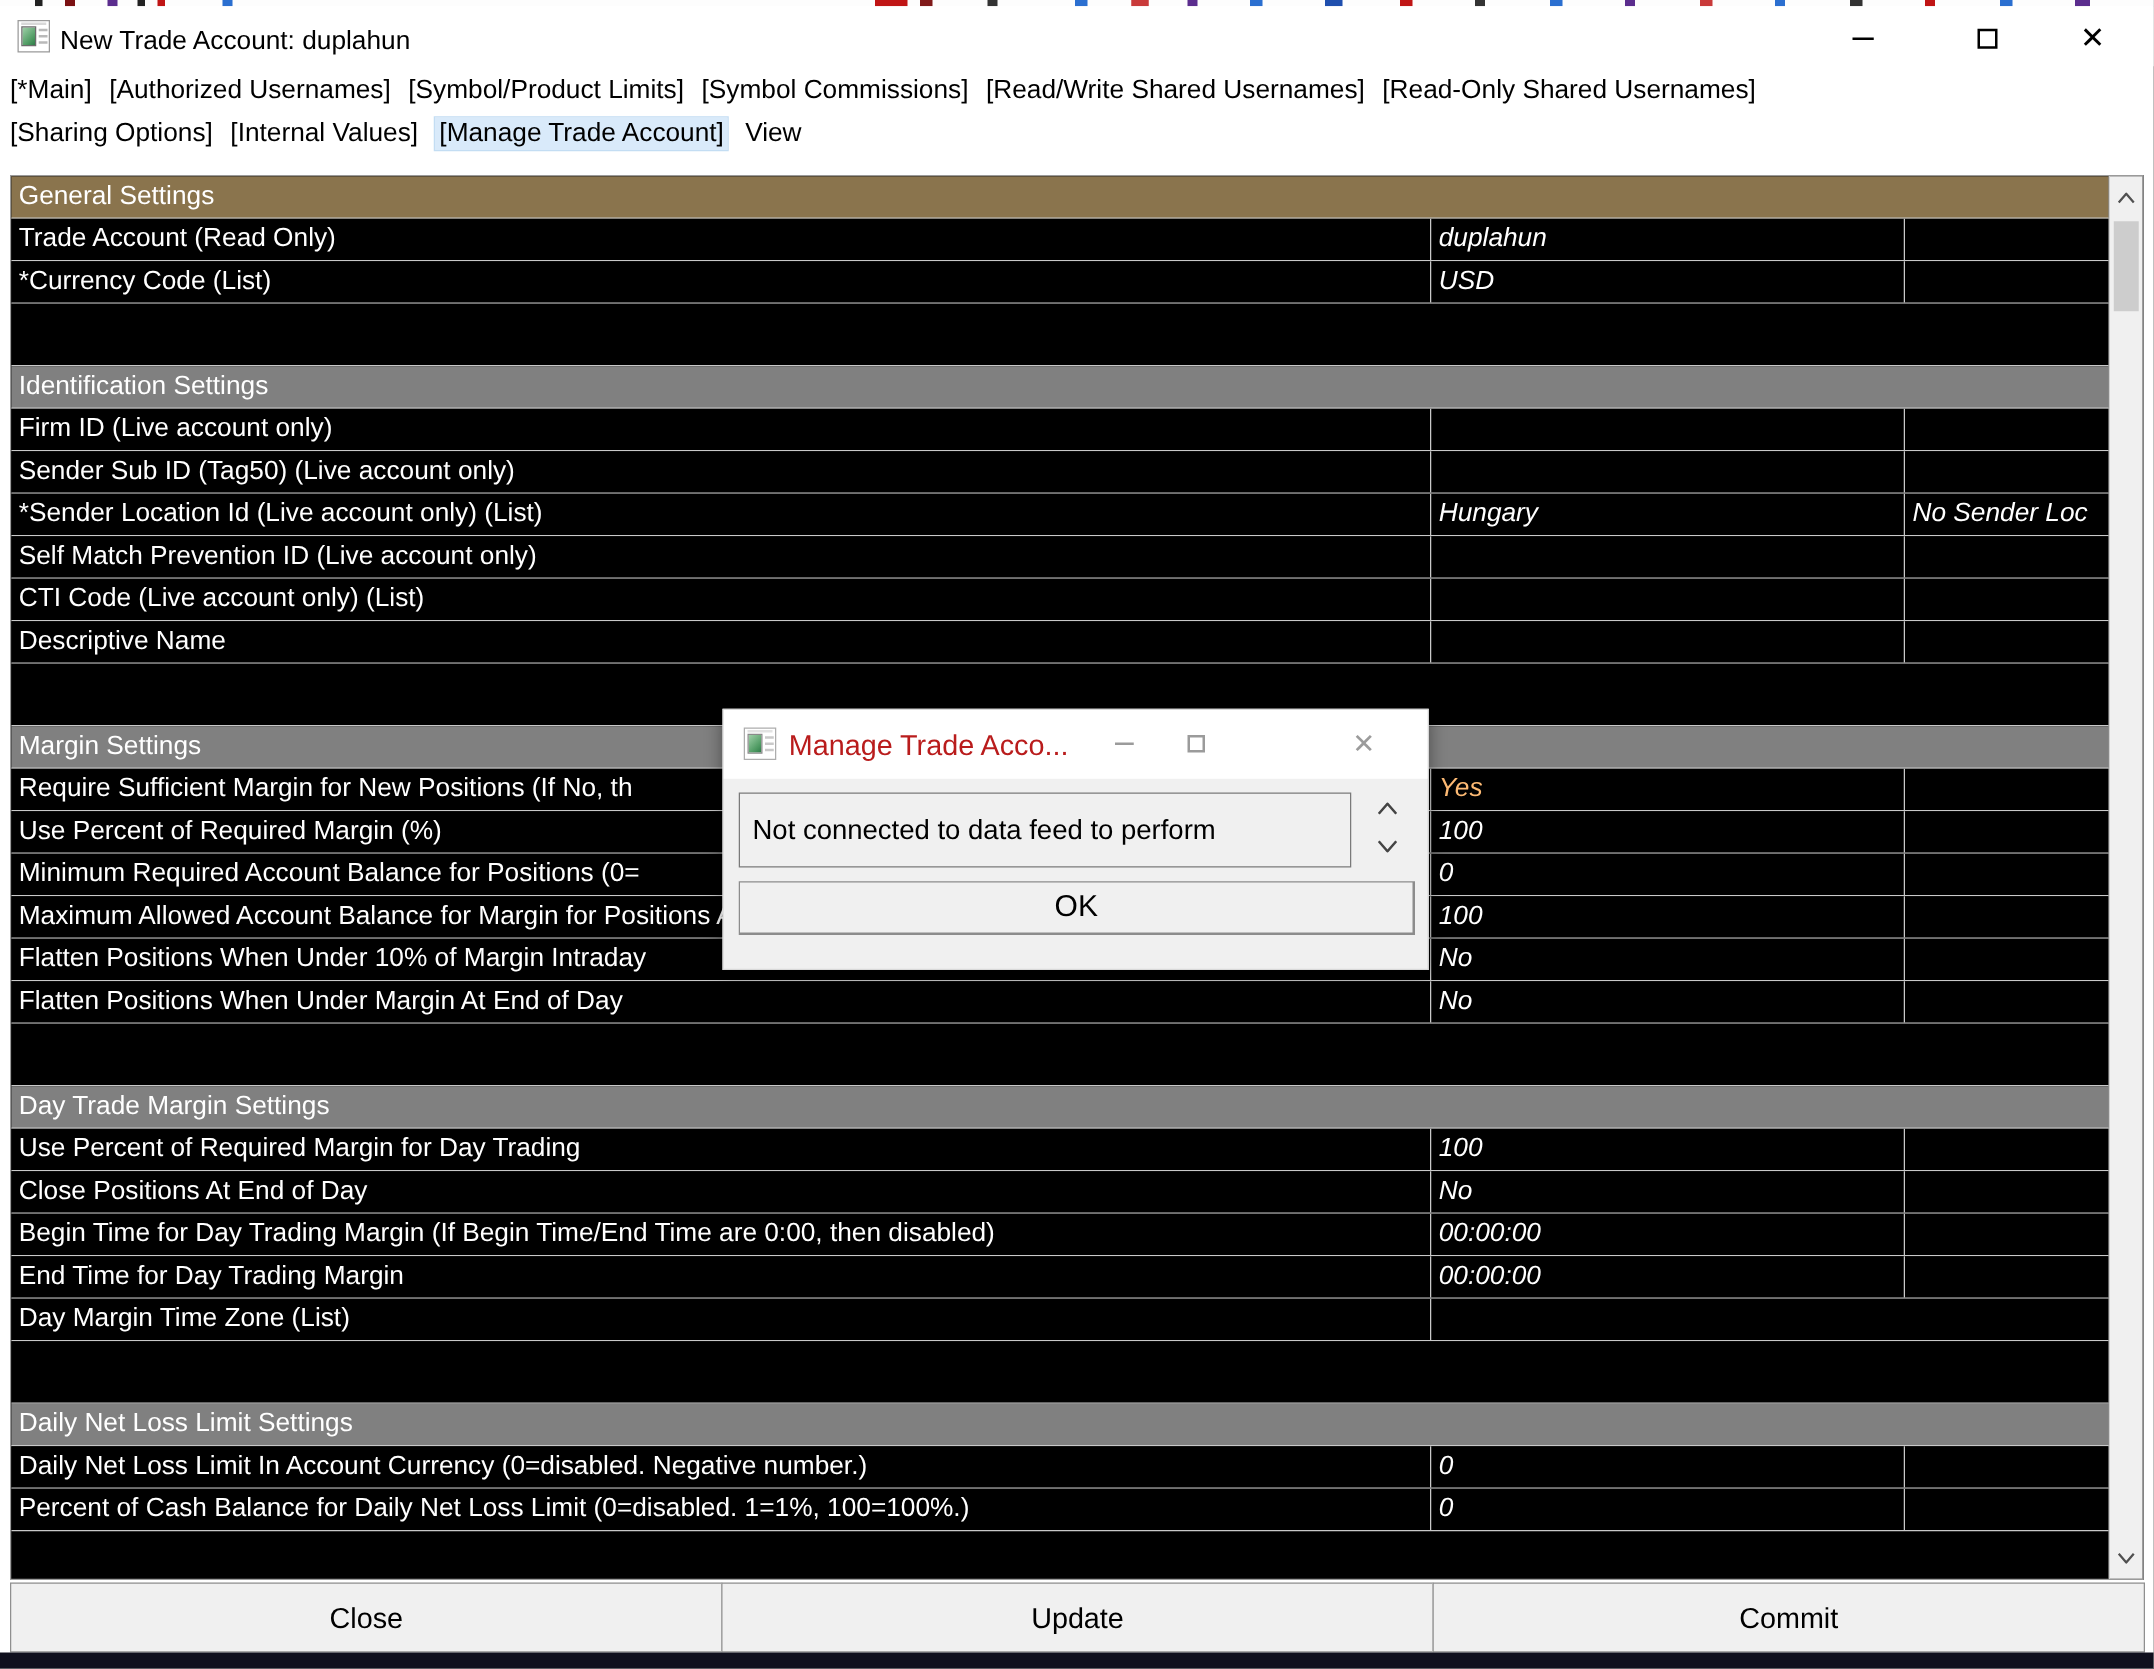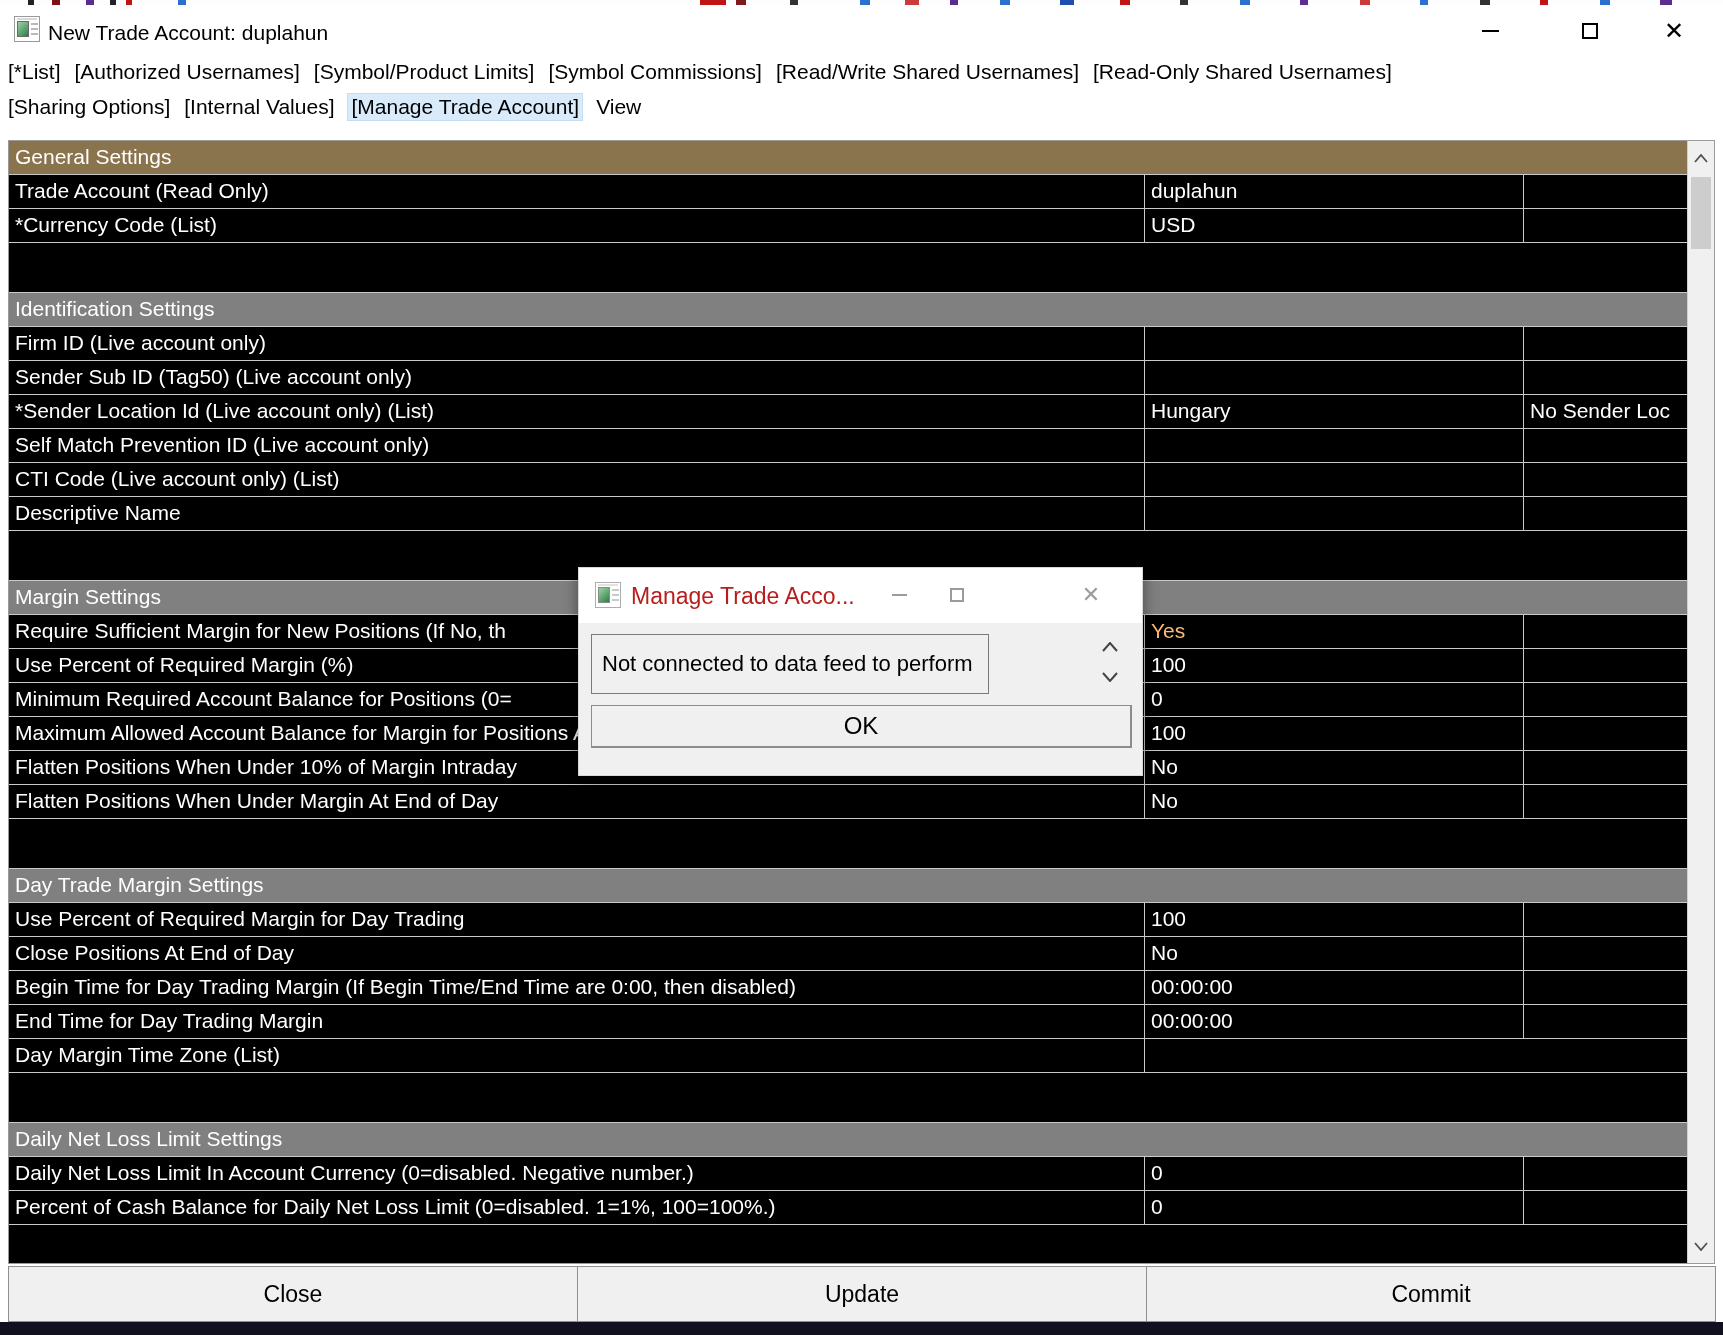--- a/index.html
+++ b/index.html
@@ -41,21 +41,21 @@
   .thead{display:flex;height:38px;background:#f0f0f0;border-bottom:1px solid #8f8f8f;box-sizing:border-box;}
   .thead .cell{font-size:21px;color:#000;line-height:37px;}
   .cell{box-sizing:border-box;padding-left:6px;overflow:hidden;white-space:nowrap;}
   .c1{width:1135px;}
   .c2{width:379px;}
   .c3{width:164px;}
   .thead .c2,.thead .c3{border-left:1px solid #d6d6d6;}
   .trow{display:flex;box-sizing:border-box;}
   .trow.data{height:34px;background:#000;border-bottom:1px solid #c9c9c9;}
   .trow.data .cell{color:#fff;font-size:21px;line-height:32px;}
-  .trow.data .c2,.trow.data .c3{border-left:1px solid #c9c9c9;}
+  .trow.data .c2,.trow.data .c3{border-left:1px solid #c9c9c9;font-style:italic;}
   .trow.section{height:34px;background:#808080;border-bottom:1px solid #c9c9c9;}
   .trow.section.brown{background:#8a744d;}
   .trow.section .cell{color:#fff;font-size:21px;line-height:32px;width:100%;}
   .trow.spacer{height:50px;background:#000;border-bottom:1px solid #c9c9c9;}
 
   
   .scrollbar{width:27px;background:#f0f0f0;border-left:1px solid #cfcfcf;position:relative;box-sizing:border-box;}
   .sb-btn{position:absolute;left:0;width:26px;height:34px;display:flex;align-items:center;justify-content:center;}
   .sb-up{top:0;}
   .sb-down{bottom:0;}
@@ -83,21 +83,21 @@
   .dlg-icon .bar{position:absolute;left:2px;top:1px;width:20px;height:2px;background:#e2e2e2;}
   .dlg-title{position:absolute;left:52px;top:15px;font-size:23px;color:#b91c1c;white-space:nowrap;}
   .dlg-ctl{position:absolute;top:12px;width:40px;height:30px;display:flex;align-items:center;justify-content:center;}
   .dlg-min{left:300px;}
   .dlg-max{left:358px;}
   .dlg-close{left:492px;}
   .dlg-glyph-min{width:15px;height:2px;background:#9b9b9b;}
   .dlg-glyph-max{width:14px;height:14px;border:2px solid #9b9b9b;box-sizing:border-box;}
   .dlg-glyph-close{font-size:22px;color:#9b9b9b;line-height:22px;}
   .dlg-msgbox{
-    position:absolute;left:12px;top:66px;width:398px;height:60px;background:#f0f0f0;
+    position:absolute;left:12px;top:66px;width:490px;height:60px;background:#f0f0f0;
     border:1px solid #7a7a7a;box-sizing:border-box;display:flex;align-items:center;
     font-size:22px;color:#000;padding-left:10px;white-space:nowrap;overflow:hidden;
   }
   .dlg-spin{position:absolute;left:512px;top:66px;width:40px;height:60px;}
   .dlg-spin .arr{position:absolute;left:8px;width:22px;height:22px;display:flex;align-items:center;justify-content:center;}
   .dlg-spin .arr.up{top:2px;}
   .dlg-spin .arr.down{top:32px;}
   .dlg-ok{
     position:absolute;left:12px;top:137px;width:541px;height:43px;background:#f0f0f0;
     border:1px solid #8c8c8c;border-bottom-width:2px;border-right-width:2px;box-sizing:border-box;
@@ -147,21 +147,21 @@
       <div class="glyph-min"></div>
     </div>
   <div class="winctl" style="left:1568px;">
       <div class="glyph-max"></div>
     </div>
   <div class="winctl" style="left:1652px;">
       <div class="glyph-close">✕</div>
     </div>
 </div>
 
-<div class="menurow" style="top:60px;"><span class="mi">[*List]</span><span class="mi">[Authorized Usernames]</span><span class="mi">[Symbol/Product Limits]</span><span class="mi">[Symbol Commissions]</span><span class="mi">[Read/Write Shared Usernames]</span><span class="mi">[Read-Only Shared Usernames]</span></div>
+<div class="menurow" style="top:60px;"><span class="mi">[*Main]</span><span class="mi">[Authorized Usernames]</span><span class="mi">[Symbol/Product Limits]</span><span class="mi">[Symbol Commissions]</span><span class="mi">[Read/Write Shared Usernames]</span><span class="mi">[Read-Only Shared Usernames]</span></div>
 <div class="menurow" style="top:94px;"><span class="mi">[Sharing Options]</span><span class="mi">[Internal Values]</span><span class="mi hl">[Manage Trade Account]</span><span class="mi">View</span></div>
 
 <div class="table-wrap">
   <div class="table-main">
     <div>
         <div class="trow section brown">
           <div class="cell">General Settings</div>
         </div>
         <div class="trow data">
           <div class="cell c1">Trade Account (Read Only)</div>

